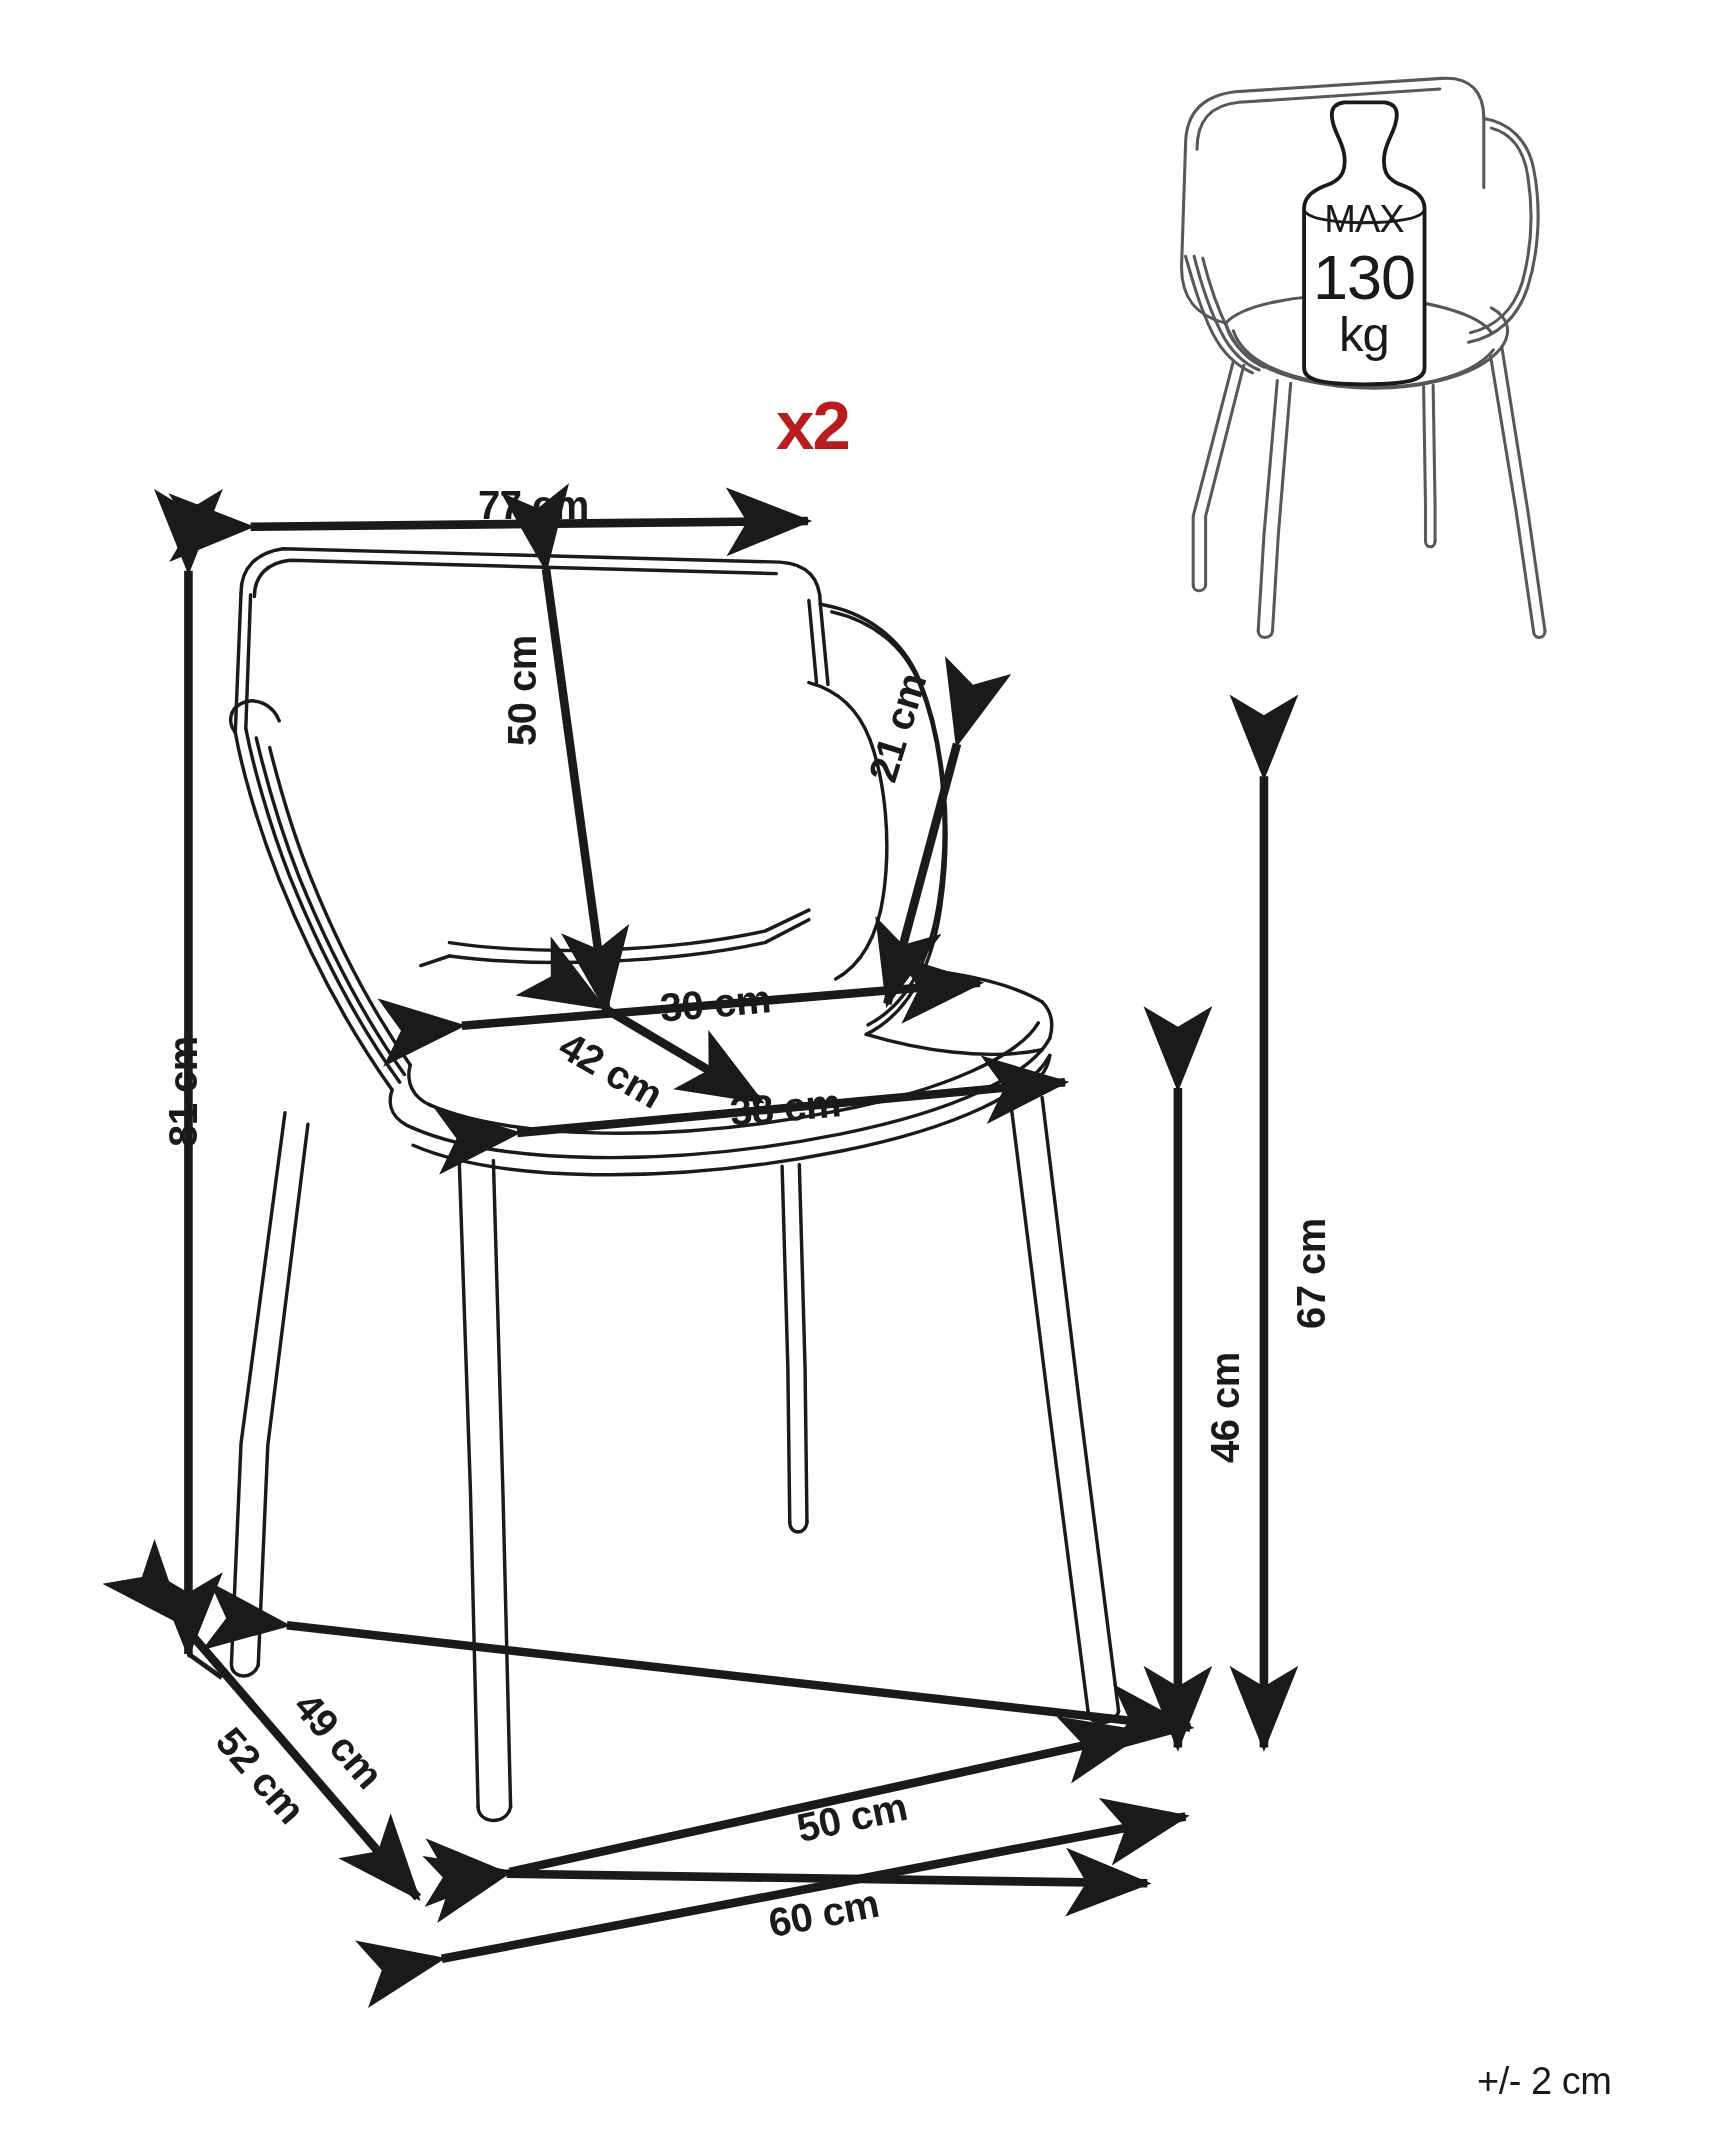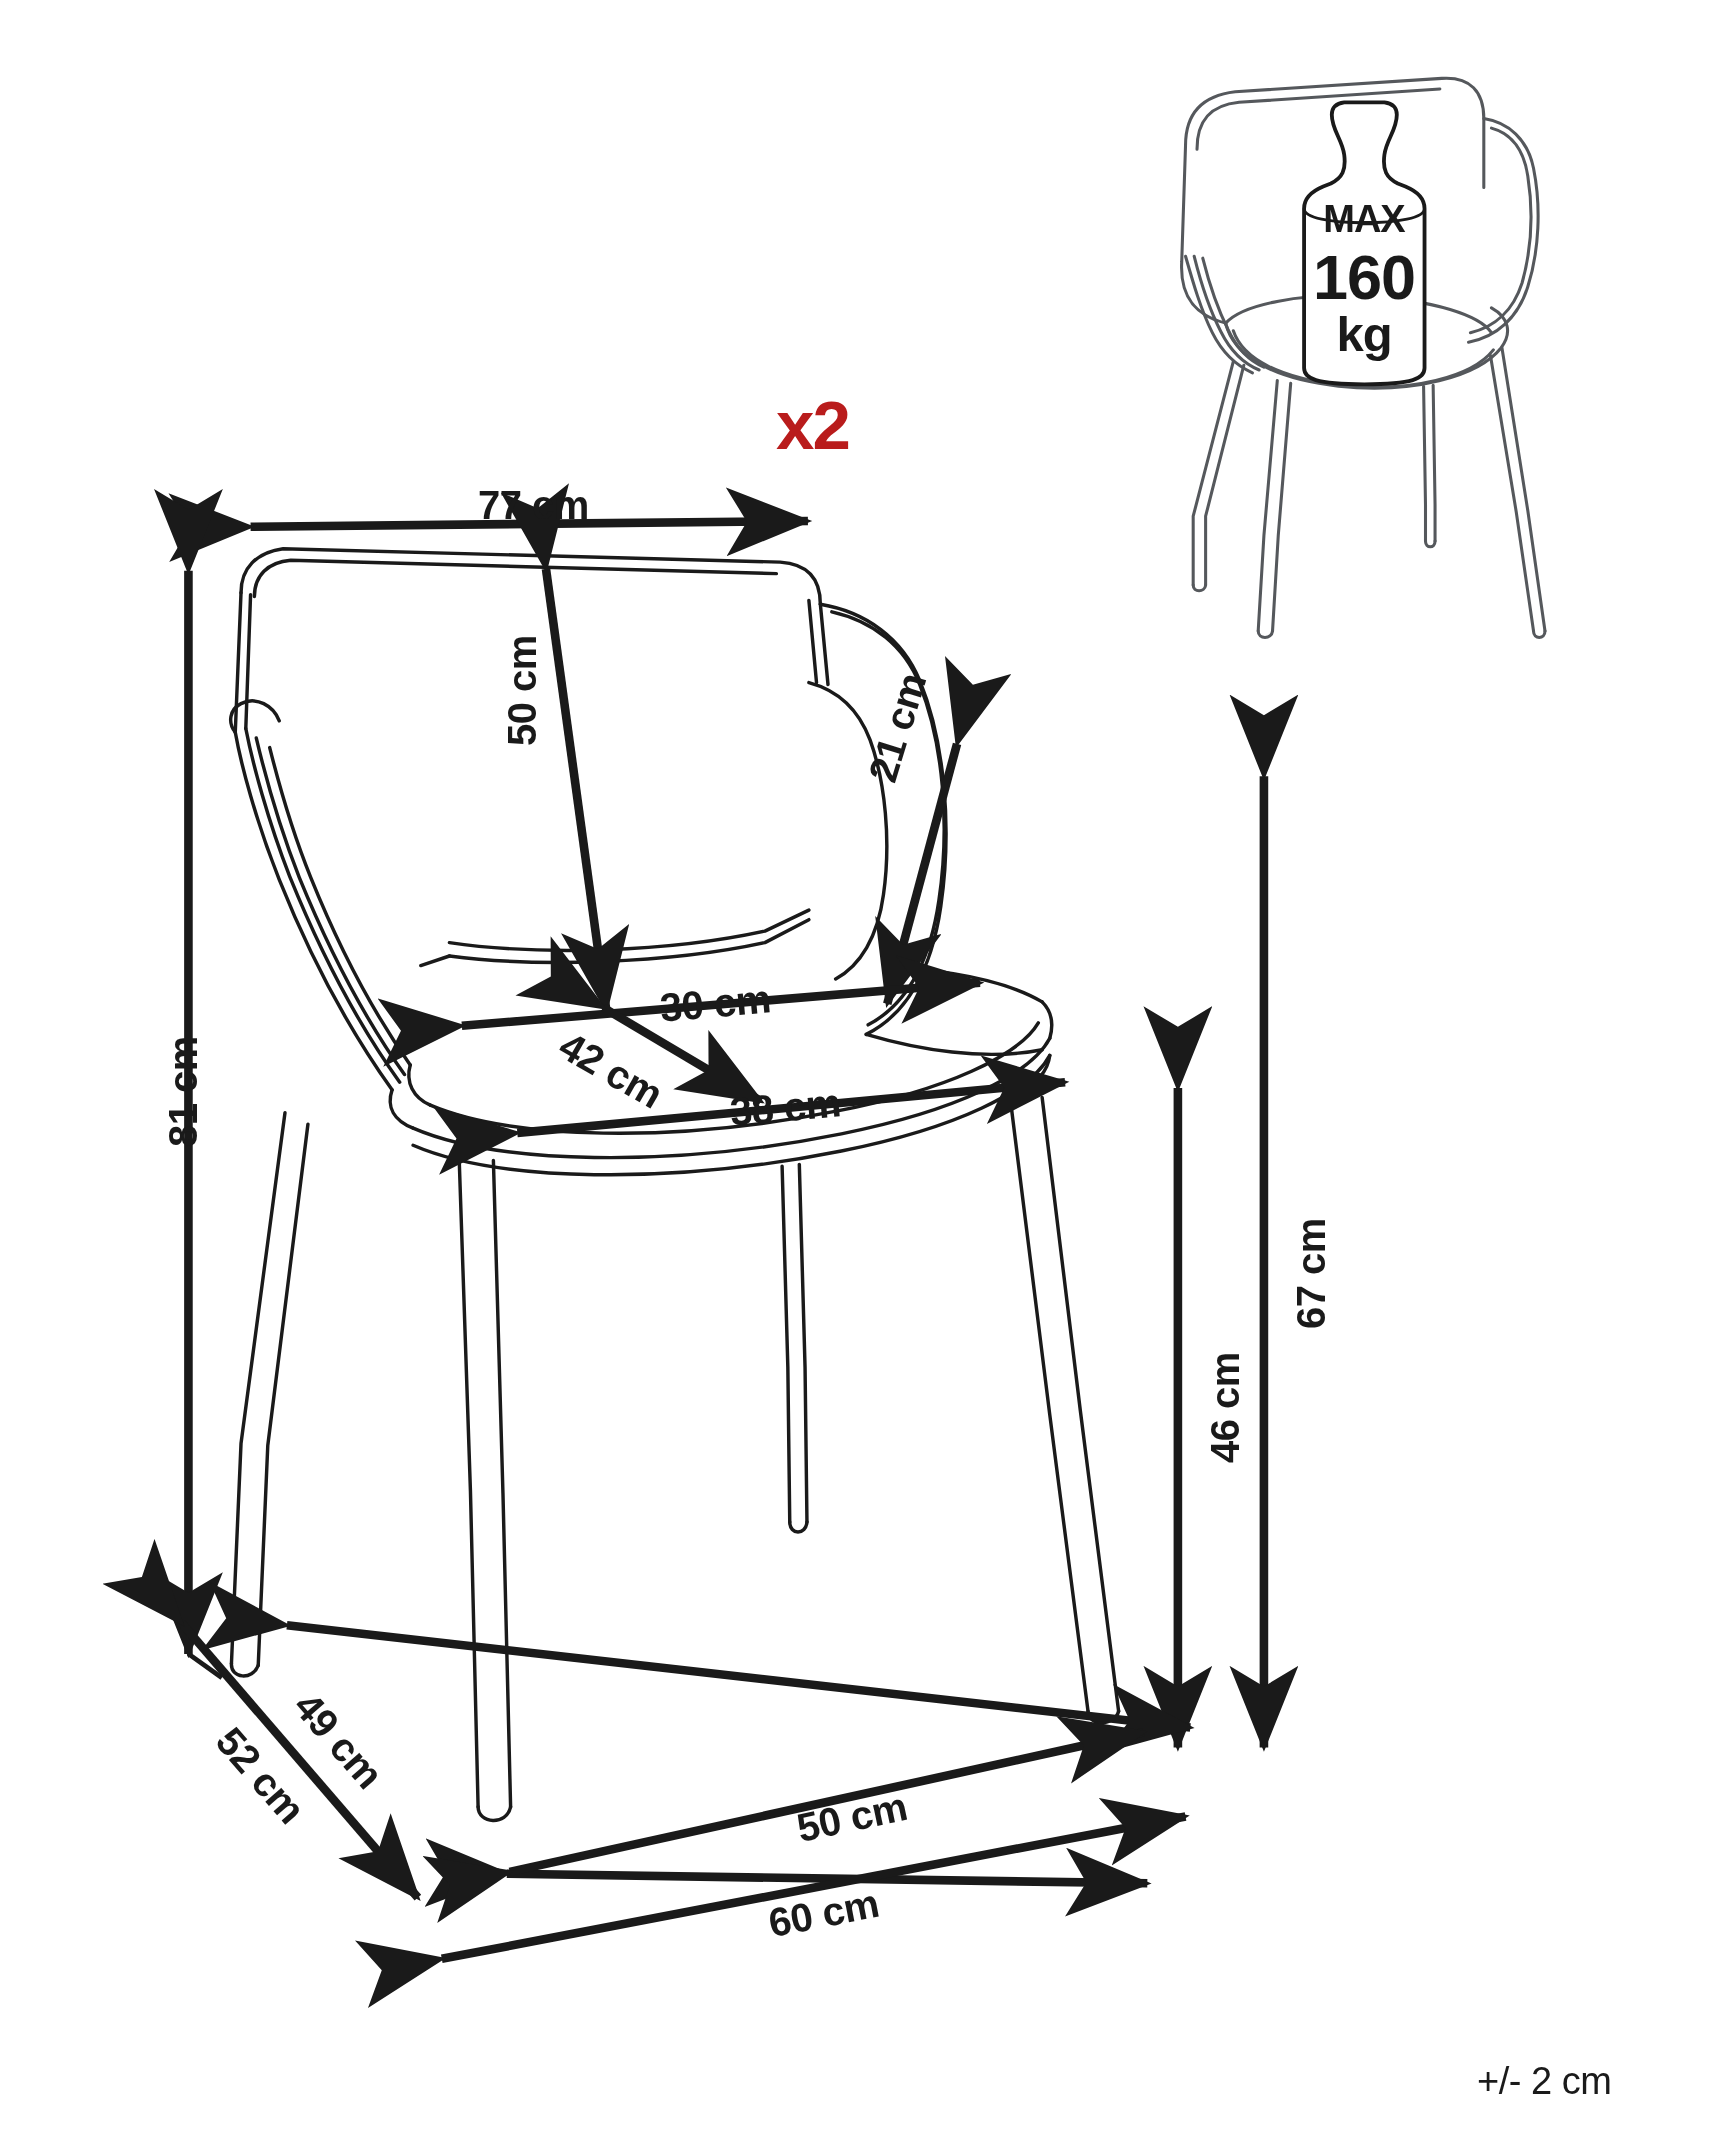--- a/index.html
+++ b/index.html
@@ -48,21 +48,21 @@
     position: absolute;
     font-family: "Liberation Sans", sans-serif;
     font-weight: normal;
     color: #1a1a1a;
     font-size: 38px;
     letter-spacing: -0.5px;
   }
   .badge-text {
     position: absolute;
     font-family: "Liberation Sans", sans-serif;
-    font-weight: bold;
+    font-weight: normal;
     color: #1a1a1a;
     text-align: center;
     letter-spacing: -1px;
   }
 </style>
 </head>
 <body>
 
 <div id="stage">
 
@@ -218,21 +218,21 @@
     </g>
 
     <g stroke="#1a1a1a" fill="none">
       <line x1="533" y1="1958" x2="1196" y2="1812" stroke-width="9" marker-start="url(#ah)" marker-end="url(#ah)"></line>
     </g>
   </svg>
 
   <div class="qty-label" style="left:776px; top:386px;">x2</div>
 
   <div class="badge-text" style="left:1304px; top:198px; width:120px; font-size:38px;">MAX</div>
-  <div class="badge-text" style="left:1304px; top:241px; width:120px; font-size:63px;">160</div>
+  <div class="badge-text" style="left:1304px; top:241px; width:120px; font-size:63px;">130</div>
   <div class="badge-text" style="left:1304px; top:306px; width:120px; font-size:49px;">kg</div>
 
   <div class="dim-label" style="left:478px; top:483px; font-size:40px;">77 cm</div>
 
   <div class="dim-label" style="left:500px; top:746px; font-size:40px; transform:rotate(-90deg); transform-origin:left top;">50 cm</div>
 
   <div class="dim-label" style="left:860px; top:774px; font-size:40px; transform:rotate(-73deg); transform-origin:left top;">21 cm</div>
 
   <div class="dim-label" style="left:658px; top:986px; font-size:40px; transform:rotate(-5deg); transform-origin:left top;">30 cm</div>
 

